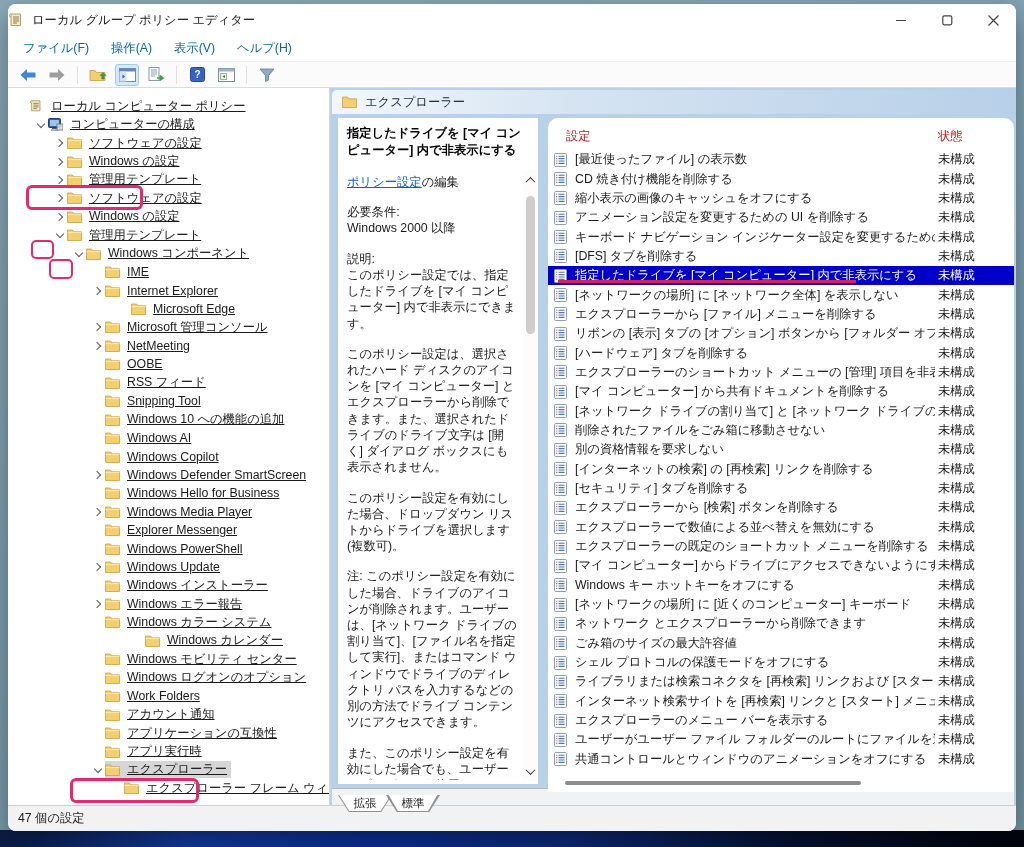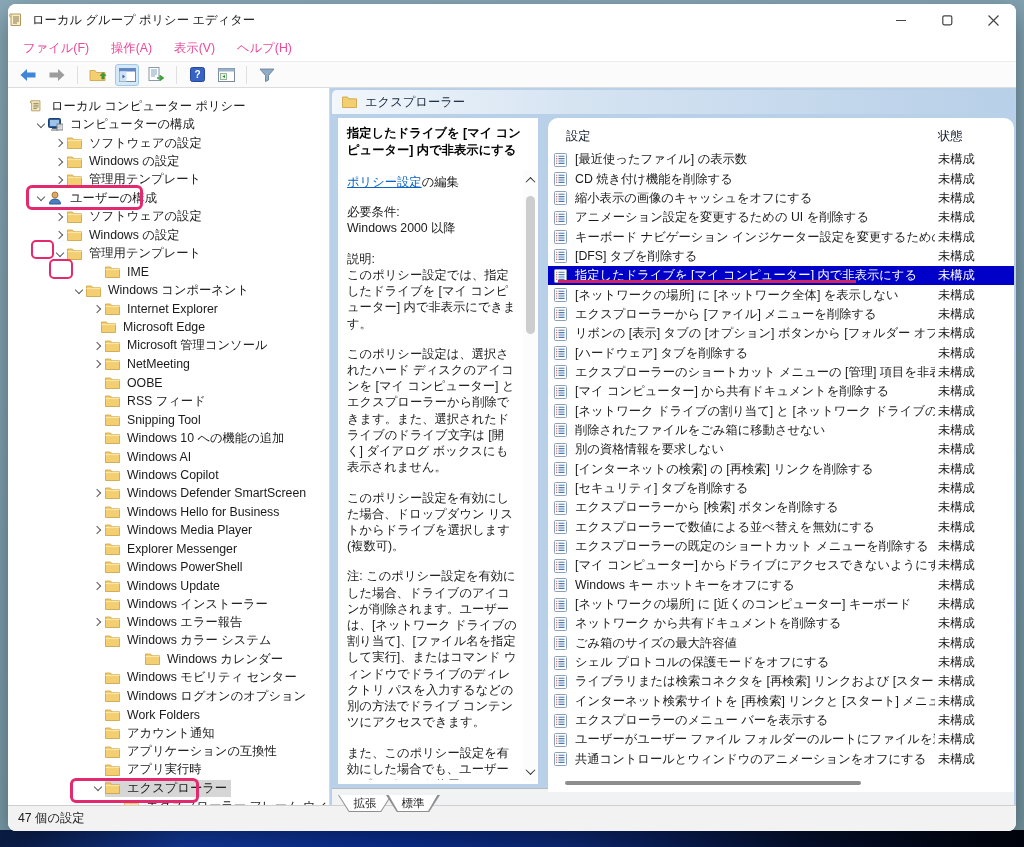--- a/index.html
+++ b/index.html
@@ -16,39 +16,39 @@
     border-radius:8px; box-shadow:0 10px 28px rgba(0,0,0,.38); overflow:hidden; }
 
   .titlebar { position:absolute; left:0; top:0; right:0; height:32px; display:flex; align-items:center;
     background:#fff; }
   .titlebar .app-title { margin-left:8px; color:#222; }
   .caption-buttons { position:absolute; right:0; top:0; height:32px; display:flex; }
   .cap-btn { width:46px; height:32px; display:flex; align-items:center; justify-content:center; color:#444; }
 
   .menubar { position:absolute; left:0; top:32px; right:0; height:26px; display:flex; align-items:center;
     background:#fff; border-bottom:1px solid #ececec; padding-left:4px; }
-  .menu-item { padding:0 11px; color:#ec4899; }
+  .menu-item { padding:0 11px; color:#0369a1; }
 
   .toolbar { position:absolute; left:0; top:58px; right:0; height:26px; display:flex; align-items:center;
     background:#fbfbfb; border-bottom:1px solid #dcdcdc; padding-left:8px; gap:5px; }
   .tb-btn { width:24px; height:22px; display:flex; align-items:center; justify-content:center; border-radius:3px; }
   .tb-btn.active { background:#d6e9f8; border:1px solid #a3c9e8; }
   .tb-sep { width:1px; height:18px; background:#e0e0e0; margin:0 3px; }
 
   
   .tree-pane { position:absolute; left:0; top:84px; width:322px; bottom:26px; background:#fff;
     border-right:1px solid #d9d9d9; overflow:hidden; padding-top:9px; }
   .tree-row { display:flex; align-items:center; height:18.45px; white-space:nowrap; }
   .chev { width:15px; height:15px; flex:none; display:flex; align-items:center; justify-content:center; }
   .chev.right::before { content:""; width:5px; height:5px; border-right:1.5px solid #5a5a5a;
       border-top:1.5px solid #5a5a5a; transform:rotate(45deg); margin-left:-2px; }
   .chev.down::before  { content:""; width:5px; height:5px; border-right:1.5px solid #5a5a5a;
       border-bottom:1.5px solid #5a5a5a; transform:rotate(45deg); margin-top:-2px; }
   .ticon { width:18px; height:15px; flex:none; display:flex; align-items:center; }
-  .tlabel { padding:0 4px; }
+  .tlabel { padding:0 4px;text-decoration:underline; }
   .tree-row.sel .hl { background:#d6d6d6; }
   .hl { display:flex; align-items:center; }
 
   
   .right-region { position:absolute; left:322px; top:84px; right:0; bottom:26px; background:#b9d1e8; }
   .right-header { position:absolute; left:2px; right:2px; top:2px; height:24px; display:flex; align-items:center;
     padding-left:10px; gap:8px; border-radius:5px 5px 0 0; color:#18293d;
     background:linear-gradient(90deg,#f2f7fc 0%,#d6e4f2 35%,#b7cfe8 100%); }
 
   
@@ -60,21 +60,21 @@
   .desc-scrollbar { position:absolute; top:52px; right:1px; width:14px; bottom:3px; background:#fcfcfc; }
   .sb-arrow { position:absolute; left:0; width:14px; height:16px; display:flex; align-items:center; justify-content:center; }
   .sb-arrow.up { top:2px; } .sb-arrow.down { bottom:2px; }
   .sb-arrow.up::before { content:""; width:6px; height:6px; border-left:1.7px solid #333; border-top:1.7px solid #333; transform:rotate(45deg) translate(1px,1px); }
   .sb-arrow.down::before { content:""; width:6px; height:6px; border-left:1.7px solid #333; border-bottom:1.7px solid #333; transform:rotate(-45deg) translate(1px,-1px); }
   .sb-thumb { position:absolute; left:2.5px; width:9px; top:26px; height:138px; background:#cdcdcd; border-radius:5px; }
 
   
   .list-pane { position:absolute; left:218px; top:30px; right:2px; bottom:13px; background:#fff;
     border-radius:10px 10px 0 0; overflow:hidden; z-index:2; }
-  .list-header { position:relative; height:32px; color:#0f172a; }
+  .list-header { position:relative; height:32px; color:#b91c1c; }
   .col-setting { position:absolute; left:18px; top:10px; }
   .col-state { position:absolute; left:390px; top:10px; }
   .lrow { position:relative; display:flex; align-items:center; height:19.35px; padding-left:6px; white-space:nowrap; }
   .lrow .licon { width:15px; flex:none; display:flex; align-items:center; }
   .lrow .llabel { margin-left:6px; overflow:hidden; max-width:360px; }
   .lrow .lstate { position:absolute; left:390px; }
   .lrow.sel { background:#0000c8; color:#fff; }
   .list-vscroll { position:absolute; right:1px; top:36px; width:10px; bottom:20px; }
   .list-vthumb { position:absolute; left:1.5px; width:7px; top:210px; height:320px; background:#aeaeae; border-radius:4px; }
   .list-hscroll { position:absolute; left:17px; bottom:7px; width:296px; height:4px; background:#8d8d8d; border-radius:2px; }
@@ -258,32 +258,20 @@
     <span class="hl">
           <span class="ticon">
             <svg width="15" height="12" viewBox="0 0 15 12">
               <path d="M0.5 1h5l1.3 1.8h7.7v8.7h-14z" fill="#f3cf72" stroke="#c9a040" stroke-width="0.8"></path>
               <path d="M0.5 3.6h14" stroke="#ffe9a8" stroke-width="1"></path>
             </svg>
           </span>
     <span class="tlabel">管理用テンプレート</span>
         </span>
   </div>
-      <div class="tree-row" style="padding-left: 25px;">
-    <span class="chev down"></span>
-    <span class="hl">
-          <span class="ticon">
-            <svg width="15" height="14" viewBox="0 0 15 14">
-              <circle cx="7" cy="4" r="3" fill="#e0a868" stroke="#a87838"></circle>
-              <path d="M1.5 13c0-3.2 2.4-5 5.5-5s5.5 1.8 5.5 5z" fill="#4a7fc1" stroke="#2d5a94"></path>
-            </svg>
-          </span>
-    <span class="tlabel">ユーザーの構成</span>
-        </span>
-  </div>
       <div class="tree-row" style="padding-left: 44px;">
     <span class="chev right"></span>
     <span class="hl">
           <span class="ticon">
             <svg width="15" height="12" viewBox="0 0 15 12">
               <path d="M0.5 1h5l1.3 1.8h7.7v8.7h-14z" fill="#f3cf72" stroke="#c9a040" stroke-width="0.8"></path>
               <path d="M0.5 3.6h14" stroke="#ffe9a8" stroke-width="1"></path>
             </svg>
           </span>
     <span class="tlabel">ソフトウェアの設定</span>
@@ -306,57 +294,57 @@
     <span class="hl">
           <span class="ticon">
             <svg width="15" height="12" viewBox="0 0 15 12">
               <path d="M0.5 1h5l1.3 1.8h7.7v8.7h-14z" fill="#f3cf72" stroke="#c9a040" stroke-width="0.8"></path>
               <path d="M0.5 3.6h14" stroke="#ffe9a8" stroke-width="1"></path>
             </svg>
           </span>
     <span class="tlabel">管理用テンプレート</span>
         </span>
   </div>
-      <div class="tree-row" style="padding-left: 82px;">
-    <span class="chev"></span>
-    <span class="hl">
-          <span class="ticon">
-            <svg width="15" height="12" viewBox="0 0 15 12">
-              <path d="M0.5 1h5l1.3 1.8h7.7v8.7h-14z" fill="#f3cf72" stroke="#c9a040" stroke-width="0.8"></path>
-              <path d="M0.5 3.6h14" stroke="#ffe9a8" stroke-width="1"></path>
-            </svg>
-          </span>
-    <span class="tlabel">IME</span>
-        </span>
-  </div>
       <div class="tree-row" style="padding-left: 63px;">
     <span class="chev down"></span>
     <span class="hl">
           <span class="ticon">
             <svg width="15" height="12" viewBox="0 0 15 12">
               <path d="M0.5 1h5l1.3 1.8h7.7v8.7h-14z" fill="#f3cf72" stroke="#c9a040" stroke-width="0.8"></path>
               <path d="M0.5 3.6h14" stroke="#ffe9a8" stroke-width="1"></path>
             </svg>
           </span>
     <span class="tlabel">Windows コンポーネント</span>
         </span>
   </div>
       <div class="tree-row" style="padding-left: 82px;">
+    <span class="chev"></span>
+    <span class="hl">
+          <span class="ticon">
+            <svg width="15" height="12" viewBox="0 0 15 12">
+              <path d="M0.5 1h5l1.3 1.8h7.7v8.7h-14z" fill="#f3cf72" stroke="#c9a040" stroke-width="0.8"></path>
+              <path d="M0.5 3.6h14" stroke="#ffe9a8" stroke-width="1"></path>
+            </svg>
+          </span>
+    <span class="tlabel">IME</span>
+        </span>
+  </div>
+      <div class="tree-row" style="padding-left: 82px;">
     <span class="chev right"></span>
     <span class="hl">
           <span class="ticon">
             <svg width="15" height="12" viewBox="0 0 15 12">
               <path d="M0.5 1h5l1.3 1.8h7.7v8.7h-14z" fill="#f3cf72" stroke="#c9a040" stroke-width="0.8"></path>
               <path d="M0.5 3.6h14" stroke="#ffe9a8" stroke-width="1"></path>
             </svg>
           </span>
     <span class="tlabel">Internet Explorer</span>
         </span>
   </div>
-      <div class="tree-row" style="padding-left: 78px;">
+      <div class="tree-row" style="padding-left: 108px;">
     <span class="chev"></span>
     <span class="hl">
           <span class="ticon">
             <svg width="15" height="12" viewBox="0 0 15 12">
               <path d="M0.5 1h5l1.3 1.8h7.7v8.7h-14z" fill="#f3cf72" stroke="#c9a040" stroke-width="0.8"></path>
               <path d="M0.5 3.6h14" stroke="#ffe9a8" stroke-width="1"></path>
             </svg>
           </span>
     <span class="tlabel">Microsoft Edge</span>
         </span>
@@ -976,21 +964,21 @@
     <span class="lstate">未構成</span>
   </div>
           <div class="lrow">
     <span class="licon">
               <svg width="13" height="14" viewBox="0 0 13 14">
                 <rect x="0.5" y="0.5" width="12" height="13" rx="1" fill="#fdfdfd" stroke="#8aa0b8"></rect>
                 <path d="M4.5 3.2h6M4.5 5.6h6M4.5 8h6M4.5 10.4h6" stroke="#4a77b0" stroke-width="1.1"></path>
                 <path d="M2.2 3.2h1M2.2 5.6h1M2.2 8h1M2.2 10.4h1" stroke="#c04a4a" stroke-width="1.1"></path>
               </svg>
             </span>
-    <span class="llabel">ネットワーク から共有ドキュメントを削除する</span>
+    <span class="llabel">ネットワーク とエクスプローラーから削除できます</span>
     <span class="lstate">未構成</span>
   </div>
           <div class="lrow">
     <span class="licon">
               <svg width="13" height="14" viewBox="0 0 13 14">
                 <rect x="0.5" y="0.5" width="12" height="13" rx="1" fill="#fdfdfd" stroke="#8aa0b8"></rect>
                 <path d="M4.5 3.2h6M4.5 5.6h6M4.5 8h6M4.5 10.4h6" stroke="#4a77b0" stroke-width="1.1"></path>
                 <path d="M2.2 3.2h1M2.2 5.6h1M2.2 8h1M2.2 10.4h1" stroke="#c04a4a" stroke-width="1.1"></path>
               </svg>
             </span>

